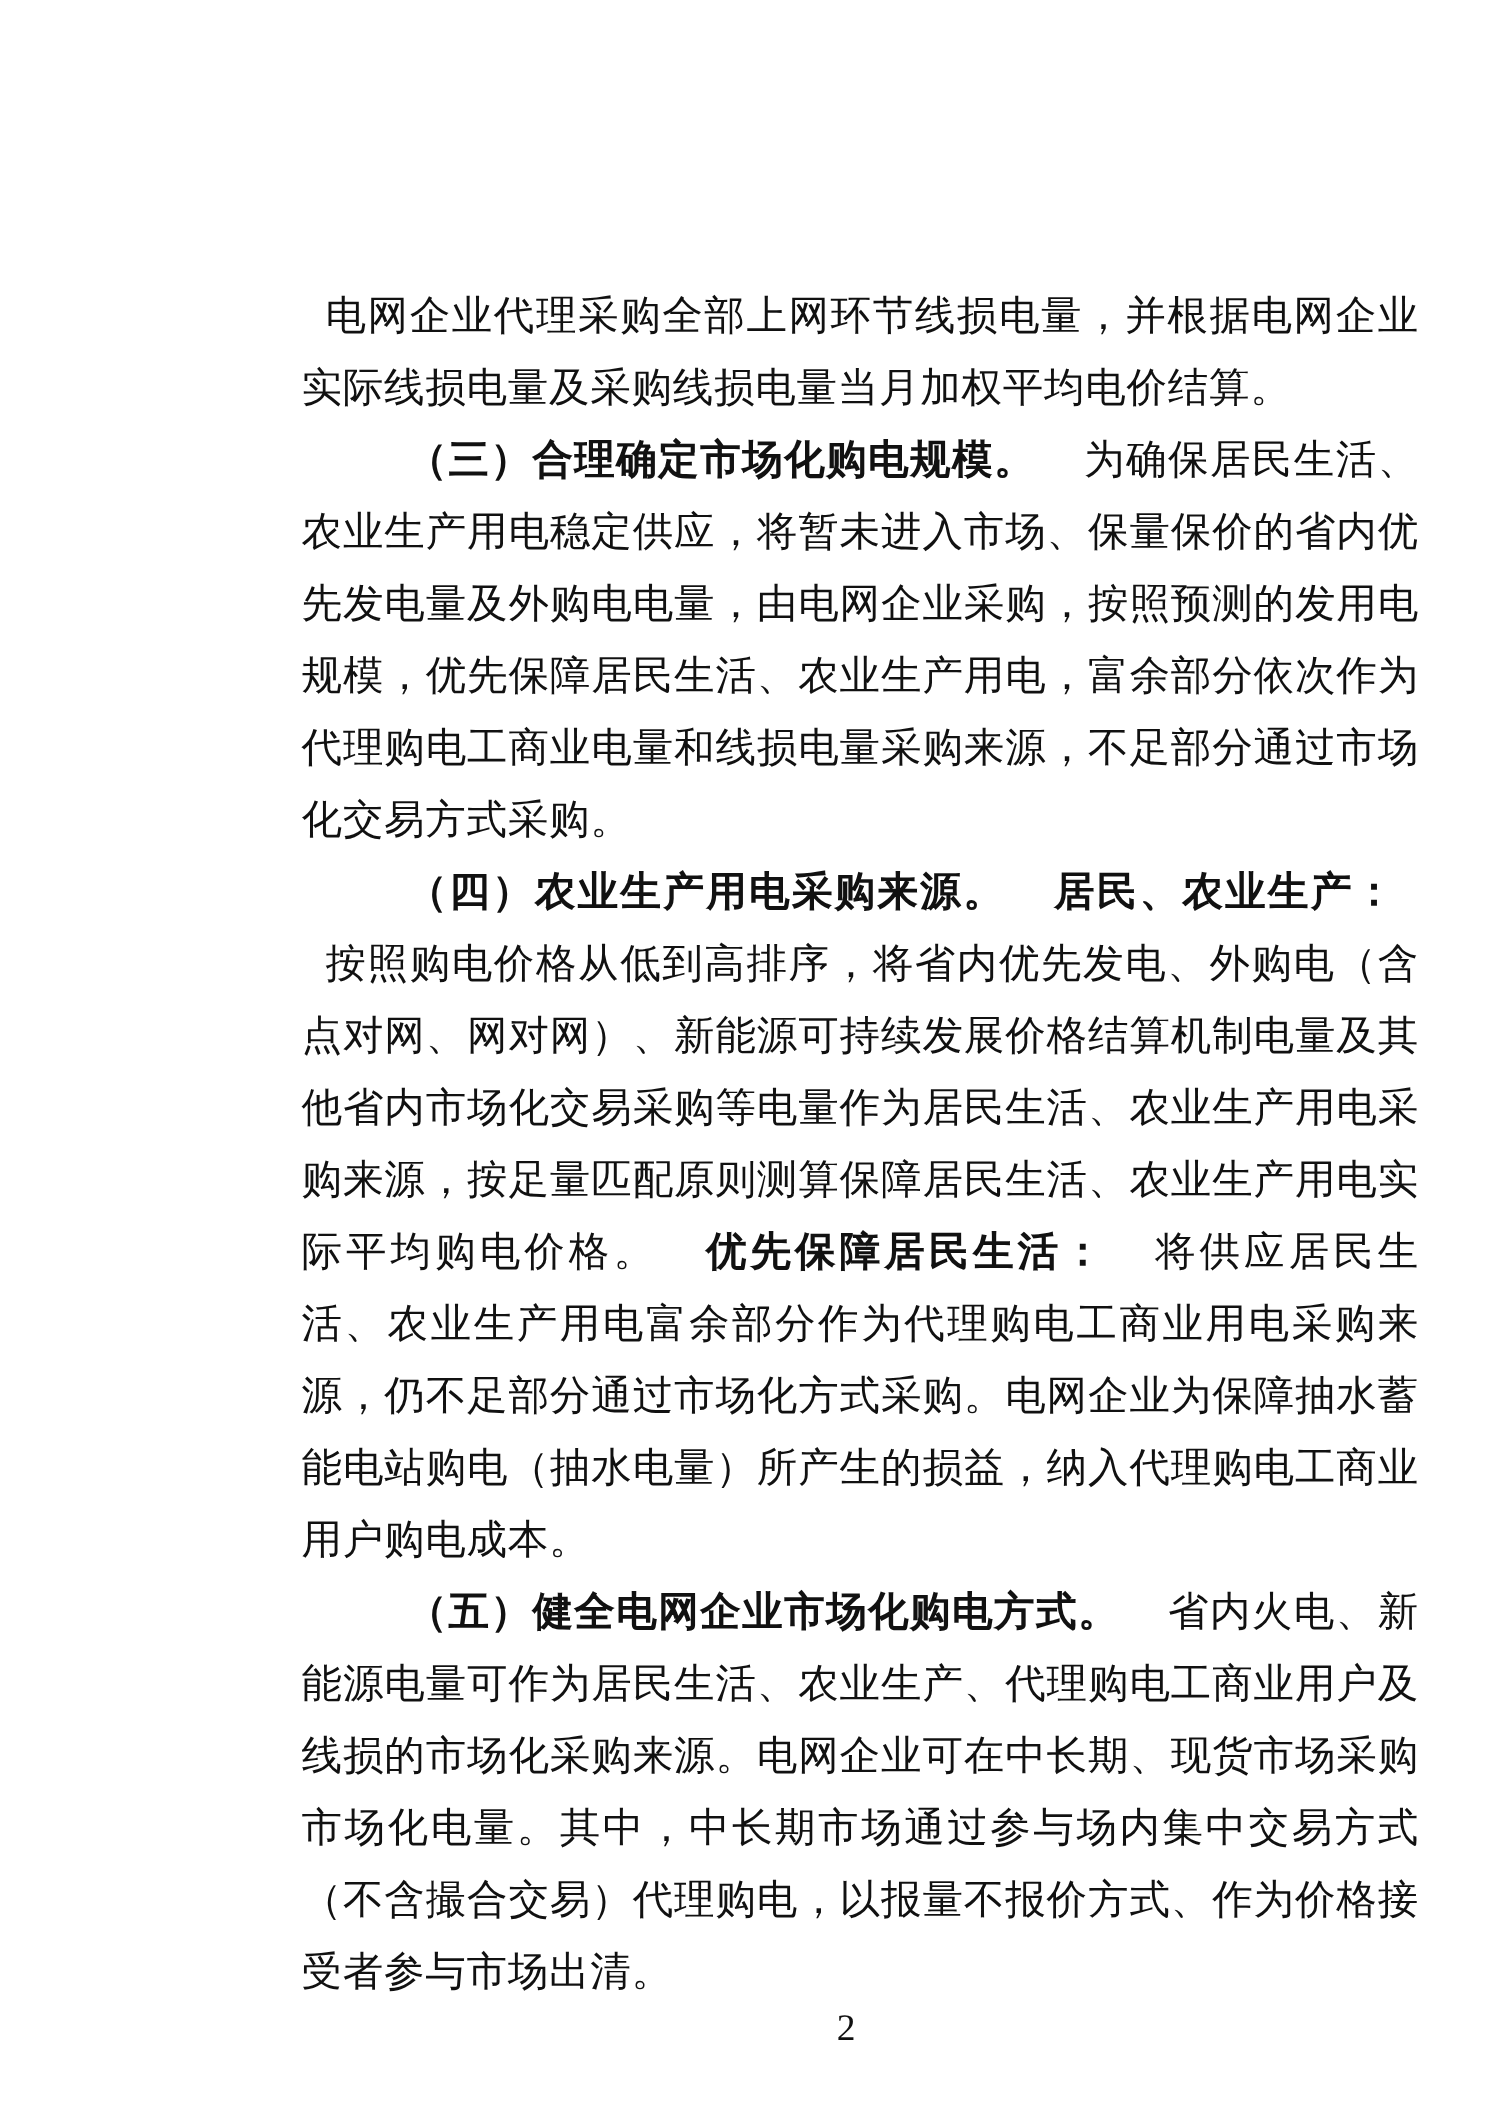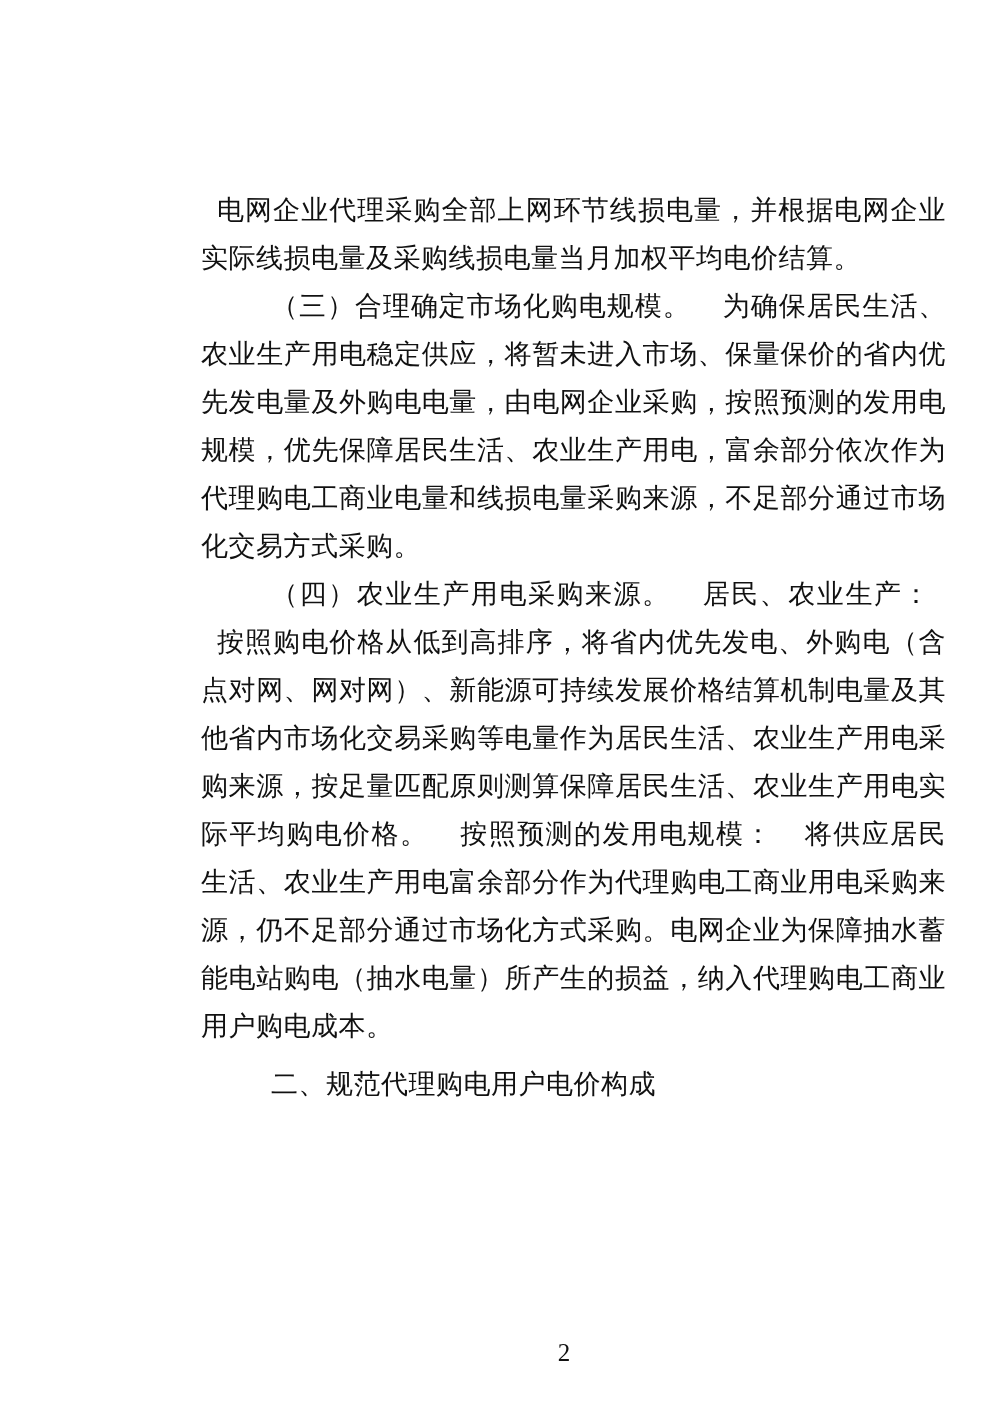--- a/index.html
+++ b/index.html
@@ -37,37 +37,37 @@
   }
   .doc-body p.no-indent {
     text-indent: 0;
   }
   .doc-body p.heading {
     font-family: "Liberation Sans", sans-serif;
     font-weight: bold;
     margin-top: 10px;
   }
   .bold {
-    font-weight: normal;
+    font-weight: bold;
   }
   .page-number {
     position: absolute;
     bottom: 78px;
     left: 0;
     width: 1000px;
     text-align: center;
     font-size: 25px;
     line-height: 30px;
     color: #111111;
   }
 </style>
 </head>
 <body>
 
 <div class="page">
   <div class="doc-body">
       <p class="no-indent"><span>电网企业代理采购全部上网环节线损电量，并根据电网企业实际线损电量及采购线损电量当月加权平均电价结算。</span></p>
       <p class=""><span class="bold">（三）合理确定市场化购电规模。</span><span>为确保居民生活、农业生产用电稳定供应，将暂未进入市场、保量保价的省内优先发电量及外购电电量，由电网企业采购，按照预测的发用电规模，优先保障居民生活、农业生产用电，富余部分依次作为代理购电工商业电量和线损电量采购来源，不足部分通过市场化交易方式采购。</span></p>
-      <p class=""><span class="bold">（四）农业生产用电采购来源。</span><span class="bold">居民、农业生产：</span><span>按照购电价格从低到高排序，将省内优先发电、外购电（含点对网、网对网）、新能源可持续发展价格结算机制电量及其他省内市场化交易采购等电量作为居民生活、农业生产用电采购来源，按足量匹配原则测算保障居民生活、农业生产用电实际平均购电价格。</span><span class="bold">按照预测的发用电规模：</span><span>将供应居民生活、农业生产用电富余部分作为代理购电工商业用电采购来源，仍不足部分通过市场化方式采购。电网企业为保障抽水蓄能电站购电（抽水电量）所产生的损益，纳入代理购电工商业用户购电成本。</span></p>
-      <p class=" heading"><span class="bold">二、规范代理购电用户电价构成</span></p>
+      <p class=""><span class="bold">（四）农业生产用电采购来源。</span><span class="bold">居民、农业生产：</span><span>按照购电价格从低到高排序，将省内优先发电、外购电（含点对网、网对网）、新能源可持续发展价格结算机制电量及其他省内市场化交易采购等电量作为居民生活、农业生产用电采购来源，按足量匹配原则测算保障居民生活、农业生产用电实际平均购电价格。</span><span class="bold">优先保障居民生活：</span><span>将供应居民生活、农业生产用电富余部分作为代理购电工商业用电采购来源，仍不足部分通过市场化方式采购。电网企业为保障抽水蓄能电站购电（抽水电量）所产生的损益，纳入代理购电工商业用户购电成本。</span></p>
+      <p class=""><span class="bold">（五）健全电网企业市场化购电方式。</span><span>省内火电、新能源电量可作为居民生活、农业生产、代理购电工商业用户及线损的市场化采购来源。电网企业可在中长期、现货市场采购市场化电量。其中，中长期市场通过参与场内集中交易方式（不含撮合交易）代理购电，以报量不报价方式、作为价格接受者参与市场出清。</span></p>
     </div>
   <div class="page-number">2</div>
 </div>
 
 </body></html>

